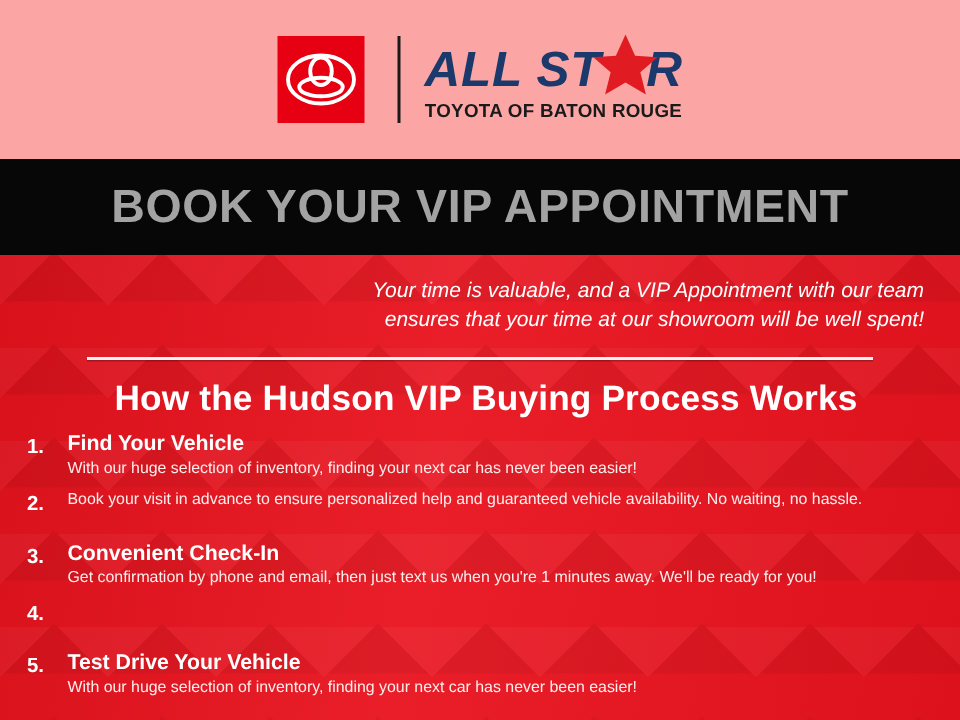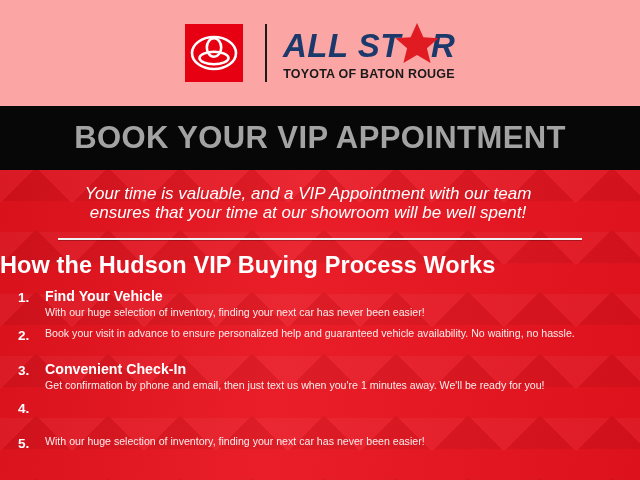--- a/index.html
+++ b/index.html
@@ -146,48 +146,50 @@
     z-index: 2;
     width: 640px;
     height: 310px;
   }
 
   .tagline {
     position: absolute;
     left: 0;
     top: 14px;
     width: 616px;
-    text-align: center;
+    text-align: right;
     color: #ffffff;
-    font-size: 17px;
+    font-size: 14px;
     font-style: italic;
     line-height: 19px;
   }
   .tagline .tl-line { display: block; white-space: nowrap; }
 
   .rule {
     position: absolute;
     left: 58px;
     top: 68px;
     width: 524px;
     height: 2px;
     background: #f2f2f2;
     box-shadow: 0 1px 0 rgba(0,0,0,0.25);
   }
 
   .section-title {
     position: absolute;
     left: 0;
     top: 82px;
     width: 568px;
+    text-align: center;
     color: #ffffff;
     font-size: 23.5px;
     font-weight: bold;
     letter-spacing: 0.1px;
     white-space: nowrap;
+    padding-left: 40px;
   }
 
   .steps {
     position: absolute;
     left: 0;
     top: 118px;
     width: 640px;
   }
   .step {
     position: relative;
@@ -295,20 +297,21 @@
           </div>
         </div>
 
         <div class="step">
           <div class="step-num">4.</div>
         </div>
 
         <div class="step">
           <div class="step-num">5.</div>
           <div class="step-text">
+            <div class="step-title">Test Drive Your Vehicle</div>
             <div class="step-desc">With our huge selection of inventory, finding your next car has never been easier!</div>
           </div>
         </div>
 
       </div>
     </div>
   </div>
 
 </div>
 

